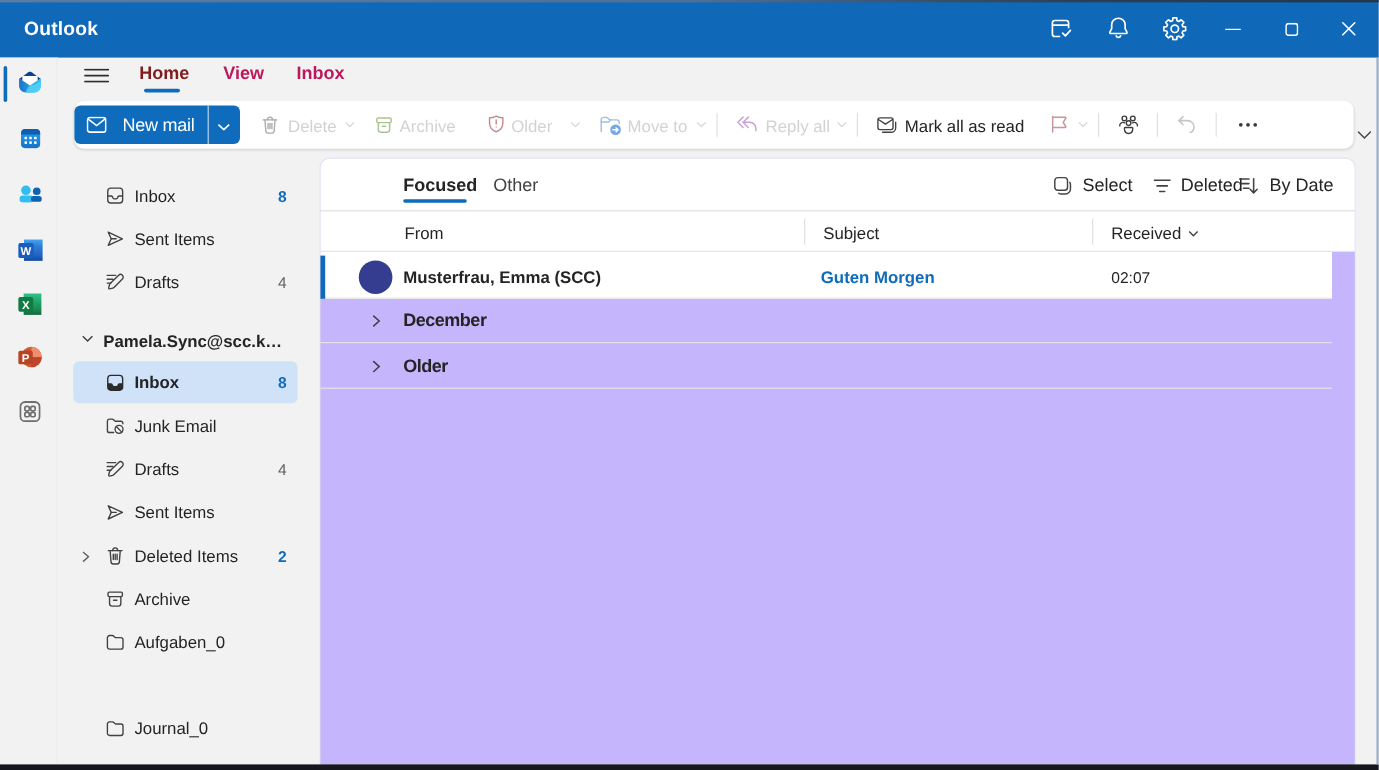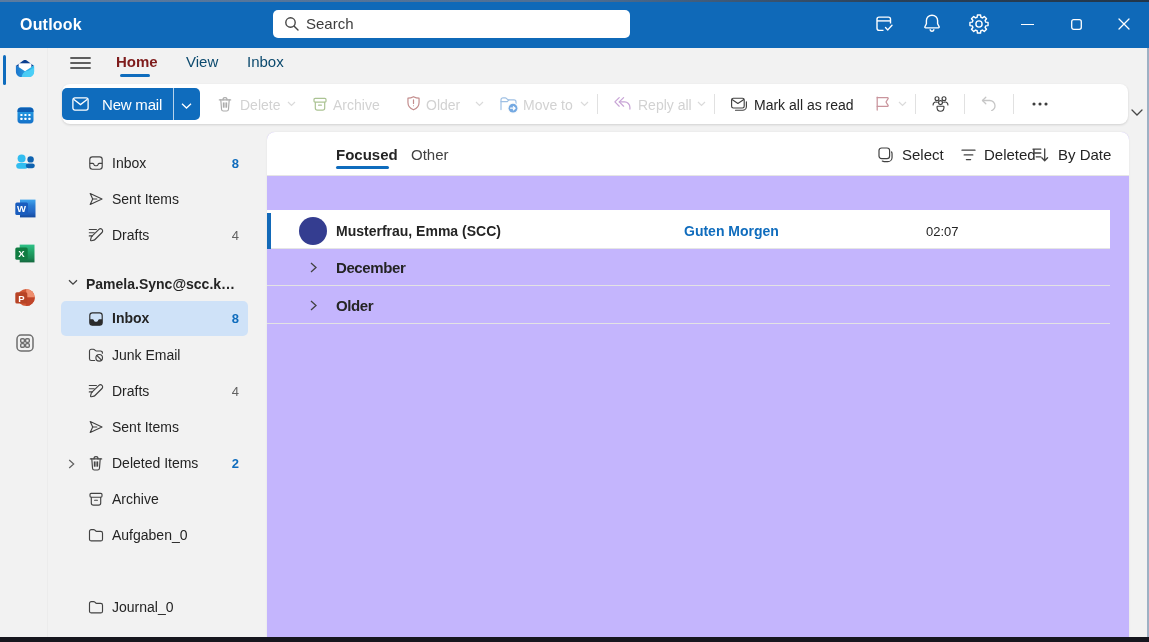--- a/index.html
+++ b/index.html
@@ -9,21 +9,21 @@
   svg { display:block; }
 
   #titlebar { left:0; top:0; width:1149px; height:48px; background:#0f69b8; }
   #topedge { left:0; top:0; width:1149px; height:2px; background:linear-gradient(90deg,#5b7ba0 0%,#4f6f94 50%,#2a4057 78%,#22364a 100%); }
   #applogo { left:20px; top:16px; color:#fff; font-size:16px; font-weight:bold; letter-spacing:0.2px; }
   #search { left:273px; top:10px; width:357px; height:28px; background:#fff; border-radius:5px; }
   #search .stext { position:absolute; left:33px; top:5px; font-size:15px; color:#3d3d3d; }
 
   #ribbon { left:0; top:48px; width:1149px; height:78px; }
   #toolcard { left:62px; top:36px; width:1066px; height:40px; background:#fff; border-radius:8px; box-shadow:0 1px 2.5px rgba(0,0,0,0.14); }
-  .tab { top:5px; font-size:15px; color:#0c4a6e; }
+  .tab { top:5px; font-size:15px; color:#be185d;font-weight:bold; }
   #newmail { left:62px; top:40px; width:137.5px; height:32px; background:#0f6cbd; border-radius:5px; color:#fff; }
   .vsep { top:46px; width:1px; height:20px; background:#e1e1e1; }
 
   #rail { left:0; top:48px; width:48px; height:589px; background:#f2f2f2; border-right:1px solid #ececec; }
   #rail-pill { left:3px; top:7px; width:3px; height:30px; border-radius:2px; background:#0f6cbd; }
 
   #fpane { left:48px; top:126px; width:217px; height:511px; }
   .frow { left:13px; width:187px; height:33px; }
   .frow .ficon { position:absolute; left:27px; top:8px; }
   .frow .fname { position:absolute; left:51px; top:8px; font-size:14px; color:#242424; }
@@ -37,27 +37,20 @@
   .grow { left:0; width:843px; height:37px; border-bottom:1px solid #e3e3e3; }
   .gtxt { position:absolute; left:69px; top:10px; font-size:15px; letter-spacing:-0.4px; font-weight:bold; color:#242424; }
 
   #bborder { left:0; top:637px; width:1149px; height:5px; background:#16161e; }
   #rborder { left:1147px; top:48px; width:2px; height:589px; background:#9eb1c4; }
 </style>
 </head>
 <body>
   <div class="abs" id="titlebar">
     <div class="abs" id="applogo">Outlook</div>
-    <div class="abs" id="search">
-      <svg class="abs" style="left:11px;top:6px" width="16" height="16" viewBox="0 0 16 16" fill="none" stroke="#454545" stroke-width="1.4">
-        <circle cx="6.5" cy="6.5" r="4.7"></circle>
-        <path d="M10.2 10.2 L14 14" stroke-linecap="round"></path>
-      </svg>
-      <div class="stext">Search</div>
-    </div>
     <svg class="abs" style="left:874px;top:14px" width="20" height="20" viewBox="0 0 20 20" fill="none" stroke="#fff" stroke-width="1.4">
       <path d="M16.5 9.5 V5.2 c0-1.2-0.9-2.1-2.1-2.1 H5.1 C3.9 3.1 3 4 3 5.2 v9.1 c0 1.2 0.9 2.1 2.1 2.1 h4.4" stroke-linejoin="round"></path>
       <path d="M3 6.9 h13.5"></path>
       <path d="M11.5 13.6 l2.3 2.3 4.2-4.6" stroke-linecap="round" stroke-linejoin="round"></path>
     </svg>
     <svg class="abs" style="left:922px;top:13px" width="20" height="21" viewBox="0 0 20 21" fill="none" stroke="#fff" stroke-width="1.4">
       <path d="M10 2.2 c-3.2 0-5.6 2.4-5.6 5.4 v3.2 l-1.5 2.9 c-0.3 0.55 0.1 1.2 0.72 1.2 h12.76 c0.62 0 1.02-0.65 0.72-1.2 l-1.5-2.9 V7.6 c0-3-2.4-5.4-5.6-5.4 Z" stroke-linejoin="round"></path>
       <path d="M8.1 16.8 c0.25 0.85 1 1.4 1.9 1.4 s1.65-0.55 1.9-1.4" stroke-linecap="round"></path>
     </svg>
     <svg class="abs" style="left:969px;top:14px" width="20" height="20" viewBox="0 0 20 20" fill="none" stroke="#fff" stroke-width="1.4" stroke-linejoin="round">
@@ -377,20 +370,30 @@
       <svg class="abs" style="left:694px;top:17px" width="15" height="12" viewBox="0 0 15 12" fill="none" stroke="#424242" stroke-width="1.3" stroke-linecap="round">
         <path d="M1 1.2 H14 M3.2 5.9 H11.8 M5.4 10.6 H9.6"></path>
       </svg>
       <div class="abs" style="left:717px;top:14px;font-size:15px;color:#242424">Deleted</div>
       <svg class="abs" style="left:765px;top:15px" width="17" height="16" viewBox="0 0 17 16" fill="none" stroke="#424242" stroke-width="1.3" stroke-linecap="round" stroke-linejoin="round">
         <path d="M1 2.2 H8.8 M2.6 6 H8.8 M4.2 9.8 H8.8"></path>
         <path d="M12.7 2 V13.6 M9.8 10.7 L12.7 13.7 L15.6 10.7"></path>
       </svg>
       <div class="abs" style="left:791px;top:14px;font-size:15px;color:#242424">By Date</div>
     </div>
+    <div class="abs" id="hdrrow">
+      <div class="abs" style="left:70px;top:9.5px;font-size:14px;color:#242424">From</div>
+      <div class="abs" style="left:403px;top:6px;width:1px;height:22px;background:#e1e1e1"></div>
+      <div class="abs" style="left:419px;top:9.5px;font-size:14px;color:#242424">Subject</div>
+      <div class="abs" style="left:643px;top:6px;width:1px;height:22px;background:#e1e1e1"></div>
+      <div class="abs" style="left:659px;top:9.5px;font-size:14px;color:#242424">Received</div>
+      <svg class="abs" style="left:723px;top:15.5px" width="9" height="6" viewBox="0 0 9 6" fill="none" stroke="#424242" stroke-width="1.2">
+        <path d="M1 1 L4.5 4.5 L8 1"></path>
+      </svg>
+    </div>
     <div class="abs" id="msgrow">
       <div class="abs" style="left:0;top:2.5px;width:4px;height:36.5px;background:#1269b8"></div>
       <div class="abs" style="left:32px;top:7px;width:28px;height:28px;border-radius:50%;background:#343d90"></div>
       <div class="abs" style="left:69px;top:12.5px;font-size:14px;font-weight:bold;color:#242424">Musterfrau, Emma (SCC)</div>
       <div class="abs" style="left:417px;top:12.5px;font-size:14px;font-weight:bold;color:#0f6cbd">Guten Morgen</div>
       <div class="abs" style="left:659px;top:13.5px;font-size:13px;color:#242424">02:07</div>
     </div>
     <div class="abs grow" style="top:117px">
       <svg class="abs" style="left:43px;top:13px" width="7" height="11" viewBox="0 0 7 11" fill="none" stroke="#424242" stroke-width="1.3">
         <path d="M1 1 L6 5.5 L1 10"></path>

